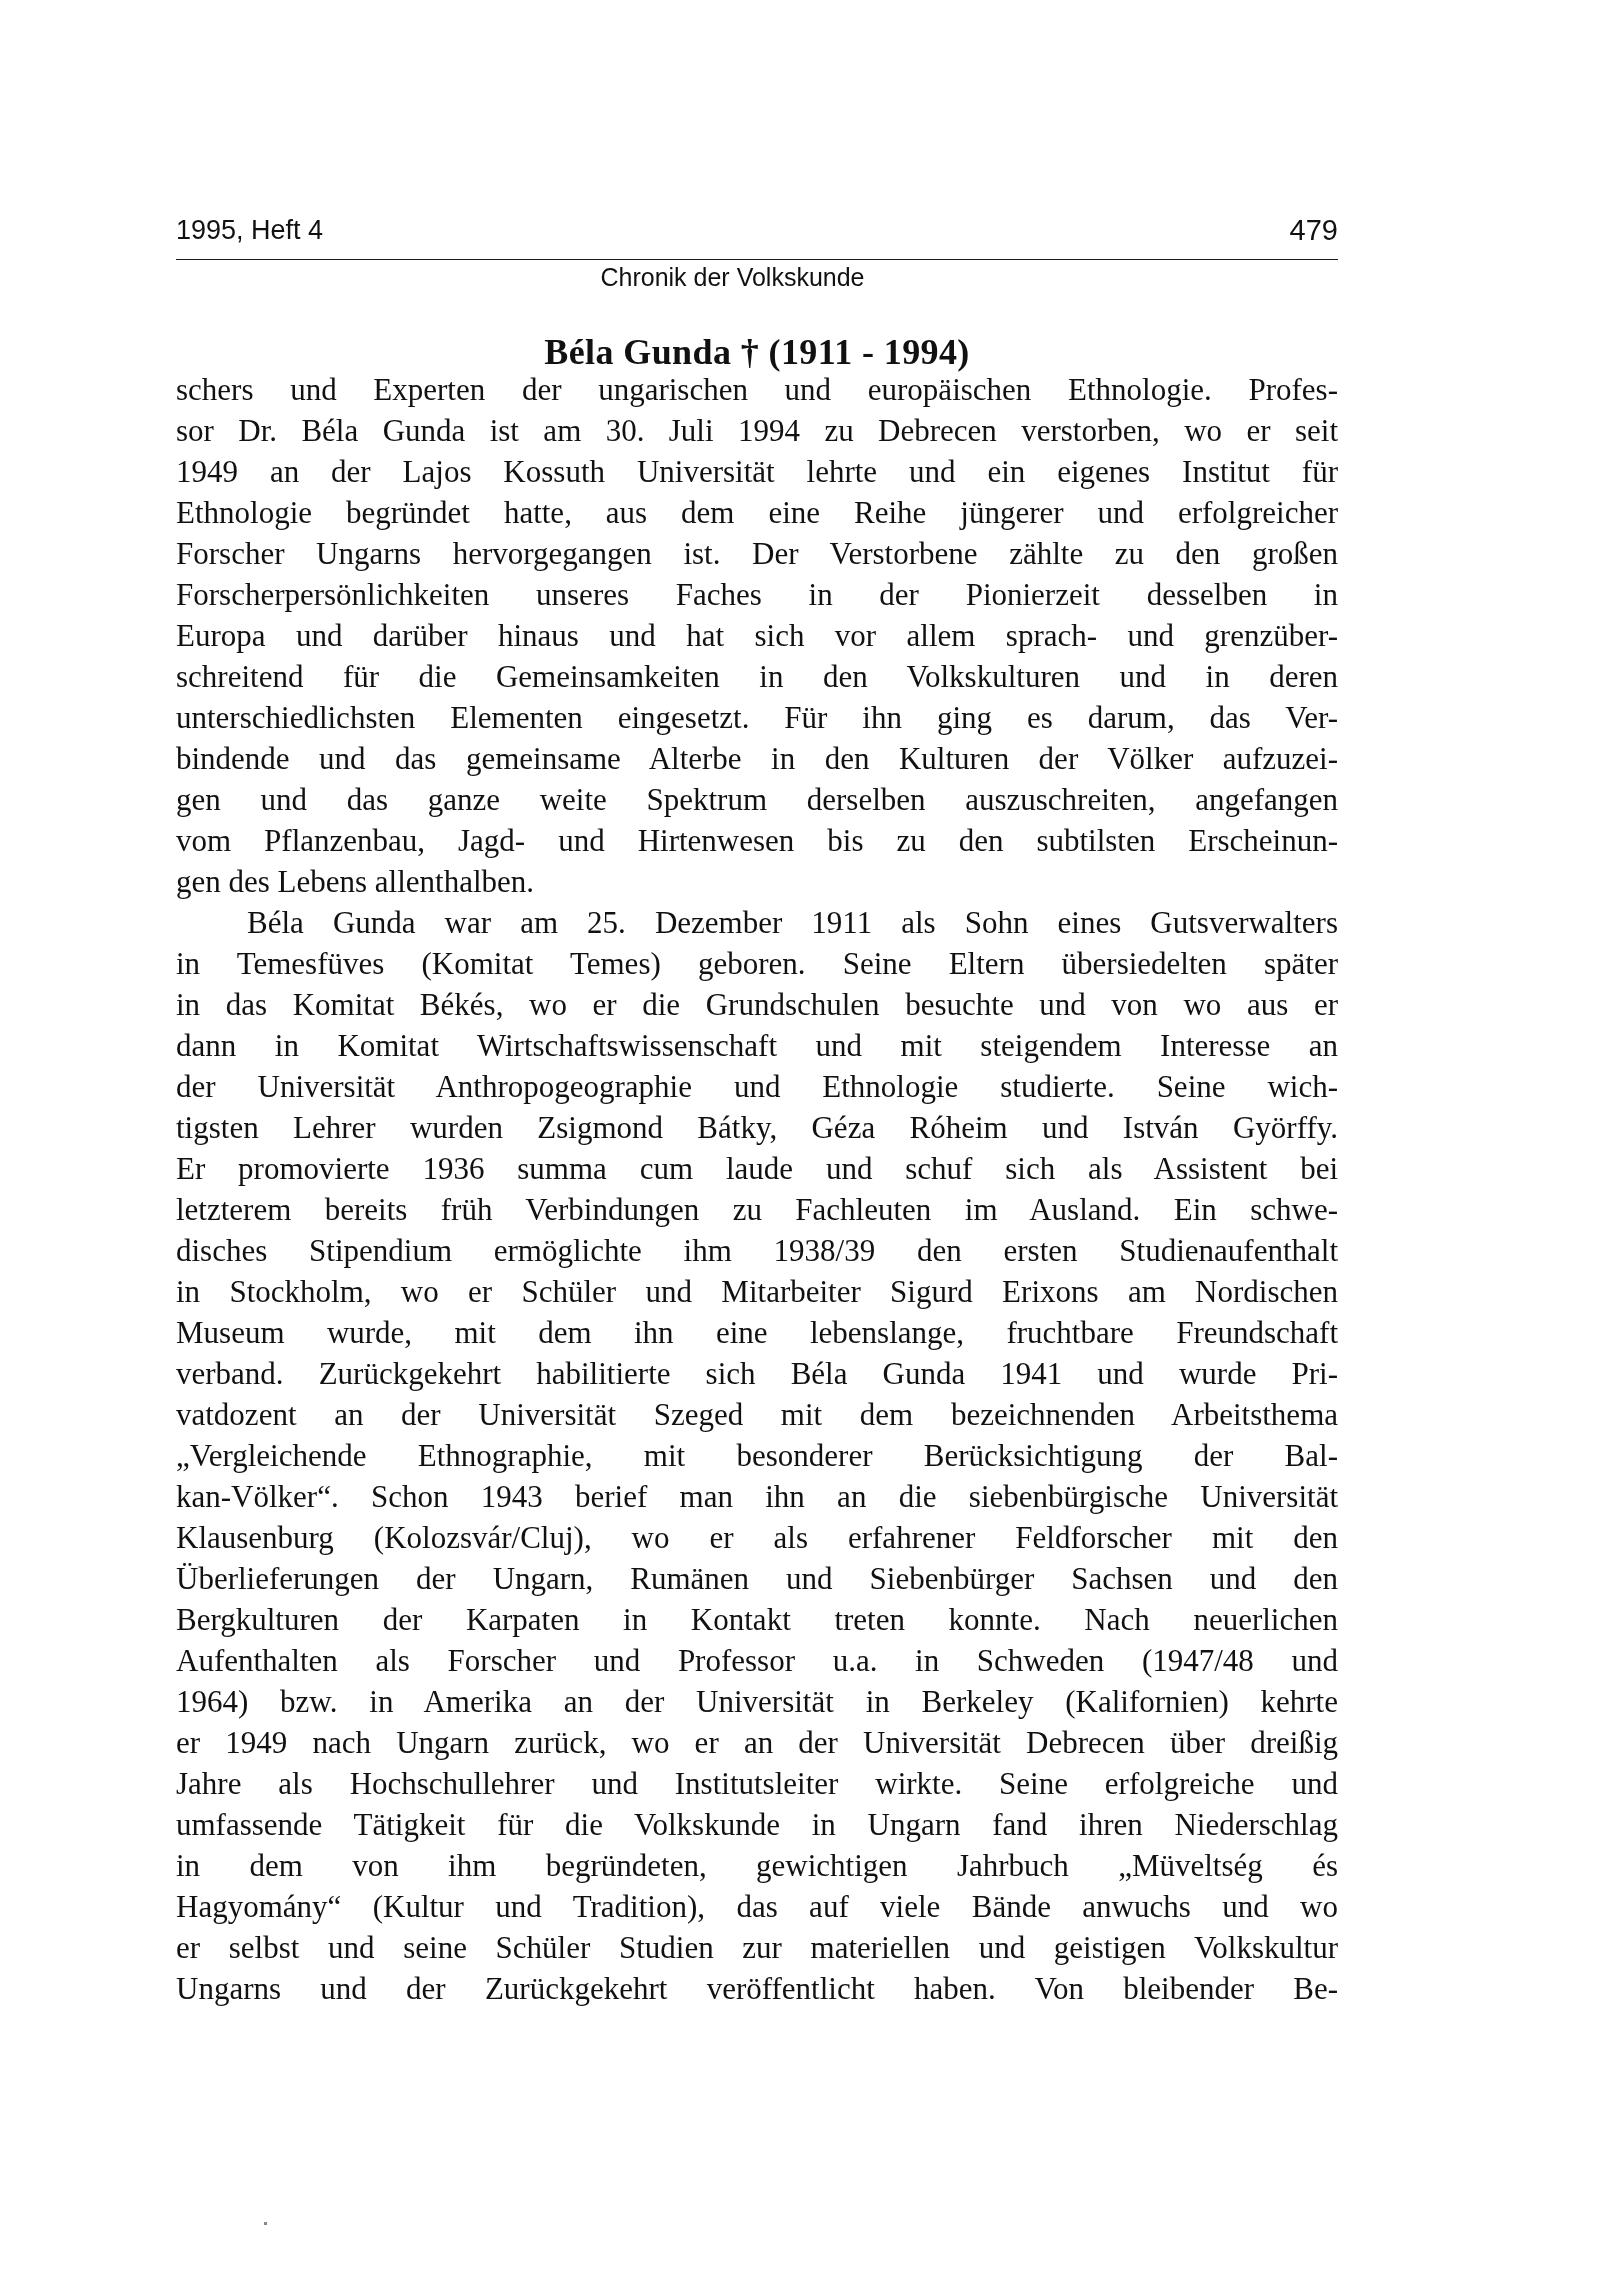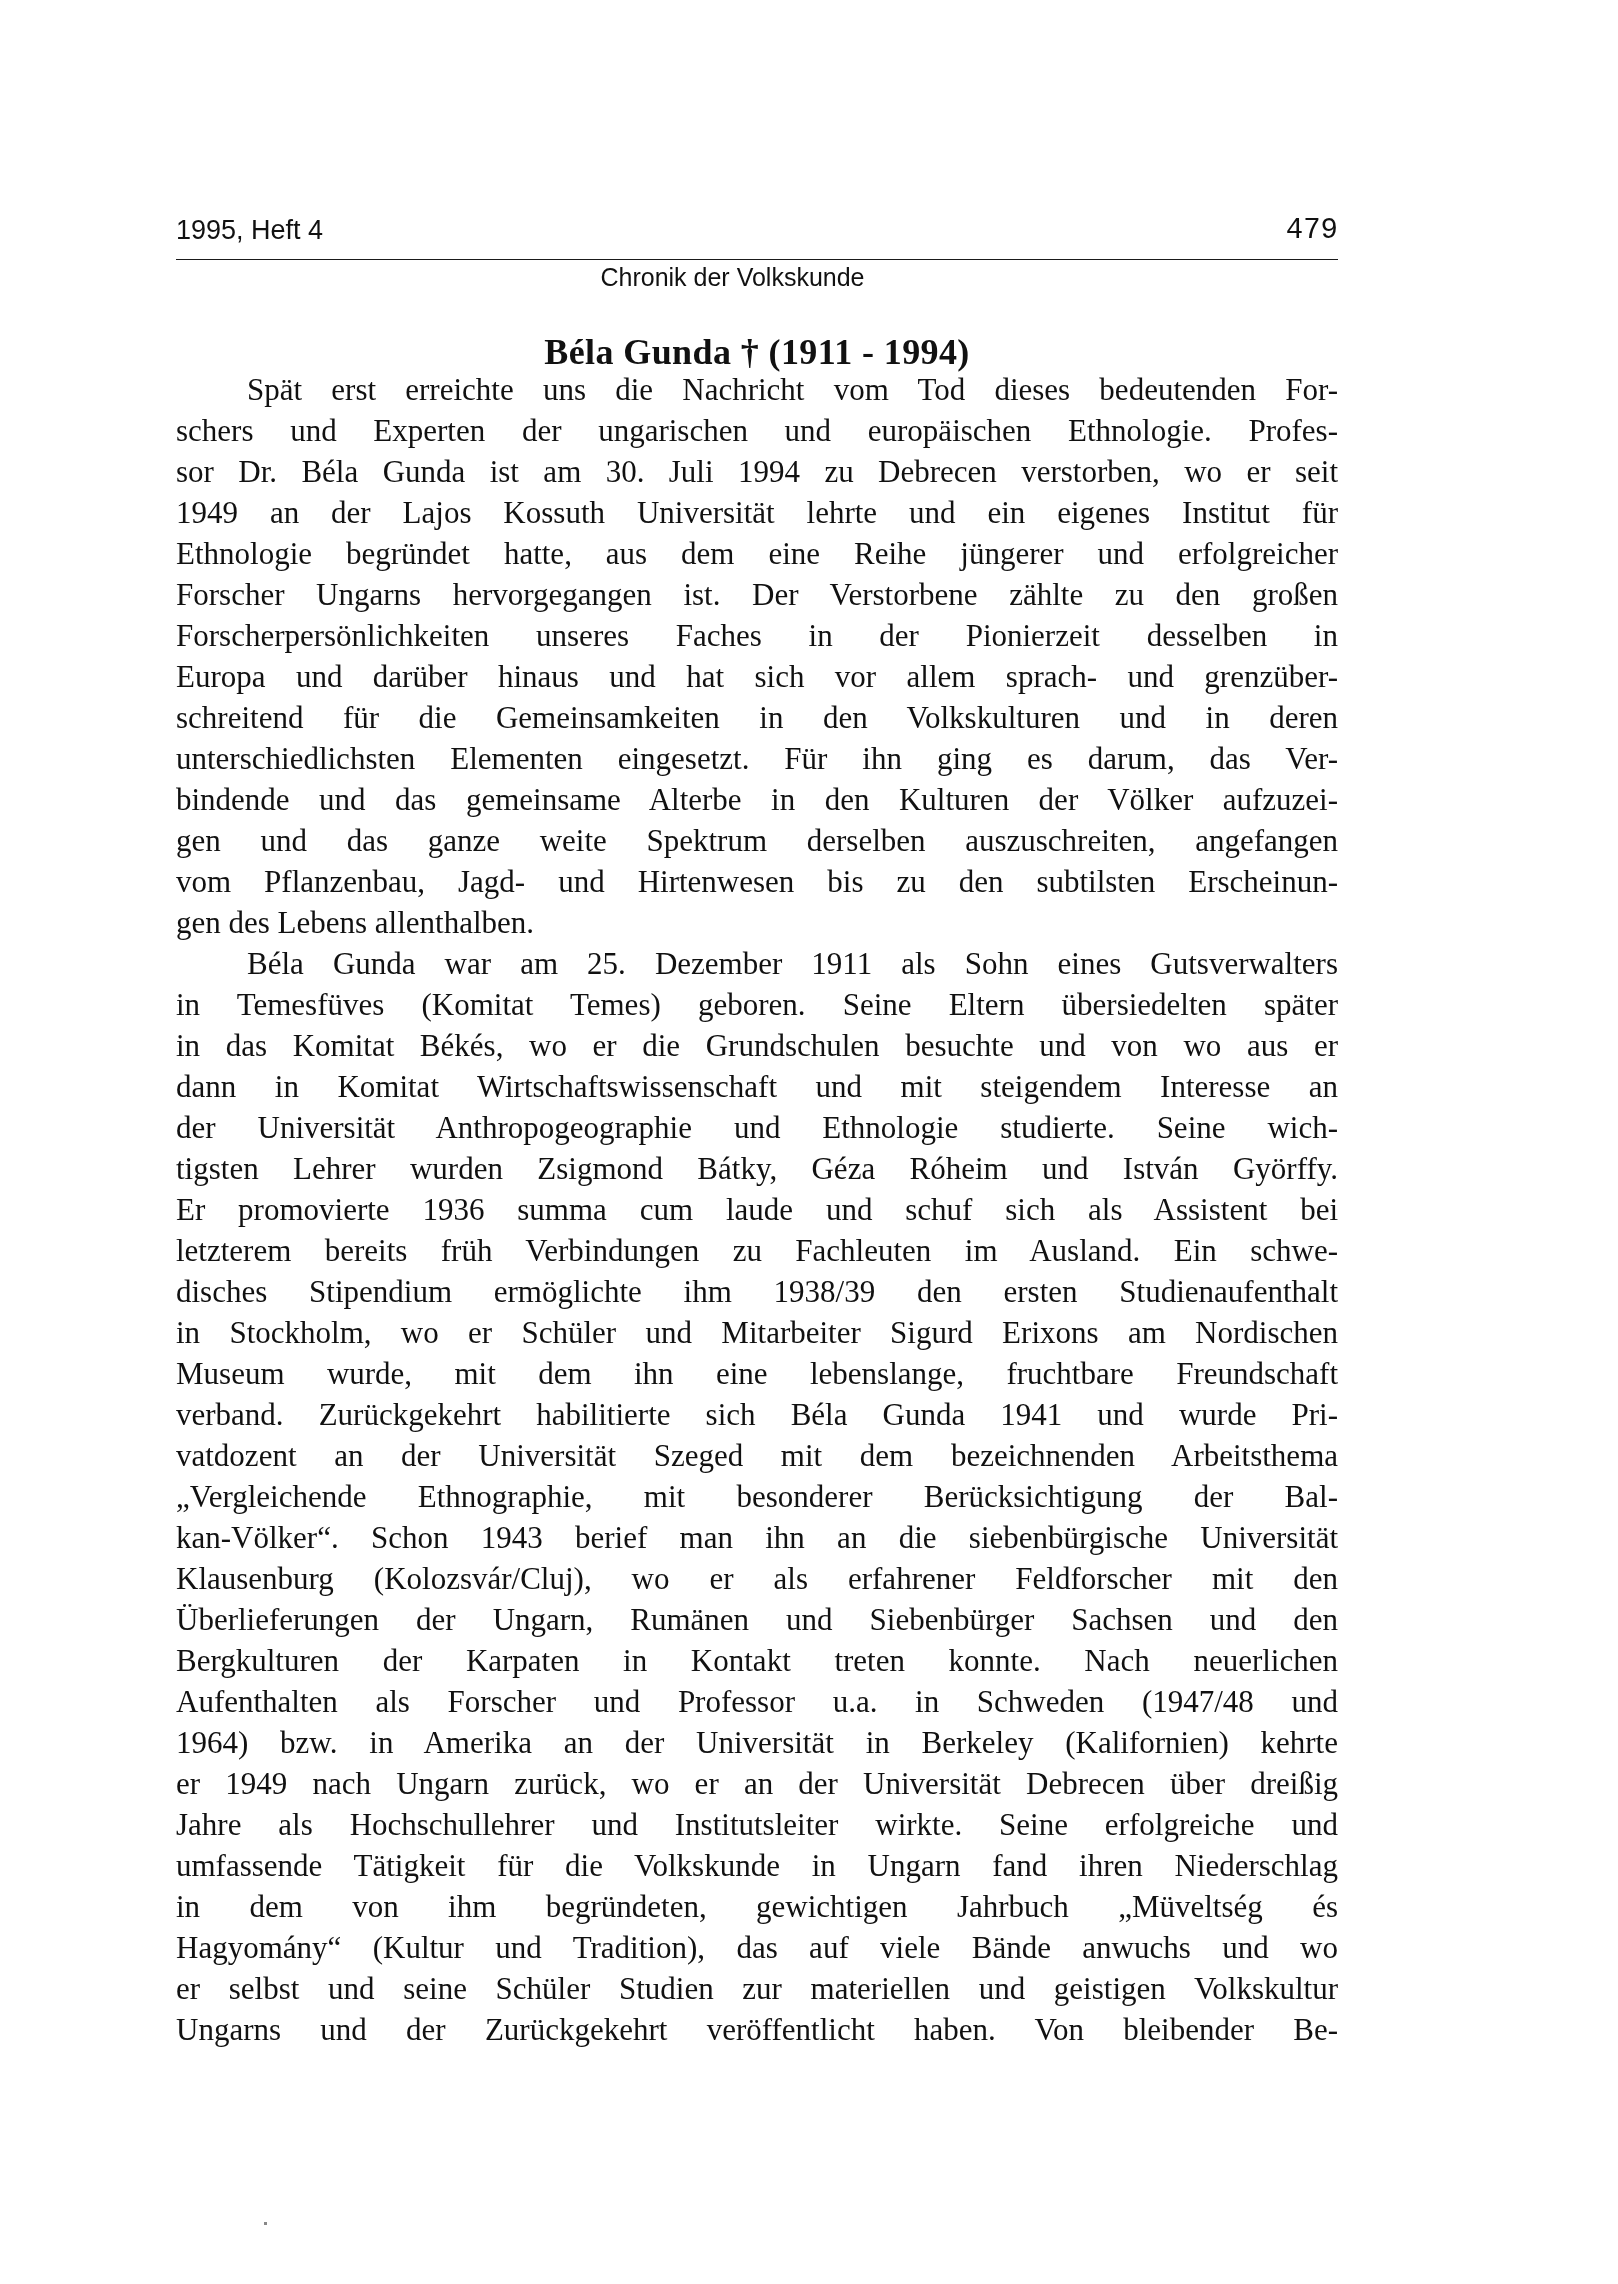--- a/index.html
+++ b/index.html
@@ -45,21 +45,21 @@
       font-family: "Liberation Sans", "DejaVu Sans", sans-serif;
       font-size: 25px;
       padding-right: 49px;
       box-sizing: border-box;
       margin-top: 47px;
     }
     .rh-right {
       position: absolute;
       right: 0;
       top: 0;
-      font-family: Liberation Mono, monospace;
+      font-family: Liberation Sans, sans-serif;
       font-size: 29px;
     }
     .rule {
       position: absolute;
       top: 259px;
       left: 0;
       width: 1162px;
       height: 0;
       border-top: 1.6px solid #1a1a1a;
     }
@@ -114,21 +114,20 @@
     <span class="rh-left">1995, Heft 4</span>
     <span class="rh-center">Chronik der Volkskunde</span>
     <span class="rh-right">479</span>
   </div>
   <div class="rule"></div>
 
   <h1 class="title">Béla Gunda † (1911 - 1994)</h1>
 
   <div class="body-text">
     <div id="para-0">
-        <span class="line indent">Spät erst erreichte uns die Nachricht vom Tod dieses bedeutenden For-</span>
         <span class="line">schers und Experten der ungarischen und europäischen Ethnologie. Profes-</span>
         <span class="line">sor Dr. Béla Gunda ist am 30. Juli 1994 zu Debrecen verstorben, wo er seit</span>
         <span class="line">1949 an der Lajos Kossuth Universität lehrte und ein eigenes Institut für</span>
         <span class="line">Ethnologie begründet hatte, aus dem eine Reihe jüngerer und erfolgreicher</span>
         <span class="line">Forscher Ungarns hervorgegangen ist. Der Verstorbene zählte zu den großen</span>
         <span class="line">Forscherpersönlichkeiten unseres Faches in der Pionierzeit desselben in</span>
         <span class="line">Europa und darüber hinaus und hat sich vor allem sprach- und grenzüber-</span>
         <span class="line">schreitend für die Gemeinsamkeiten in den Volkskulturen und in deren</span>
         <span class="line">unterschiedlichsten Elementen eingesetzt. Für ihn ging es darum, das Ver-</span>
         <span class="line">bindende und das gemeinsame Alterbe in den Kulturen der Völker aufzuzei-</span>

